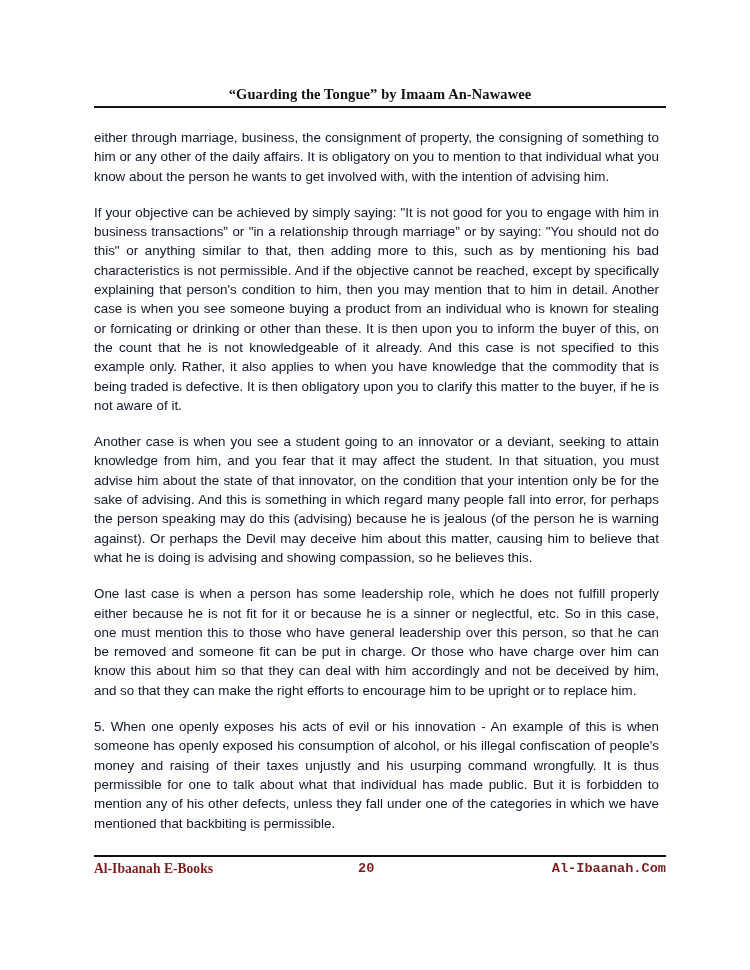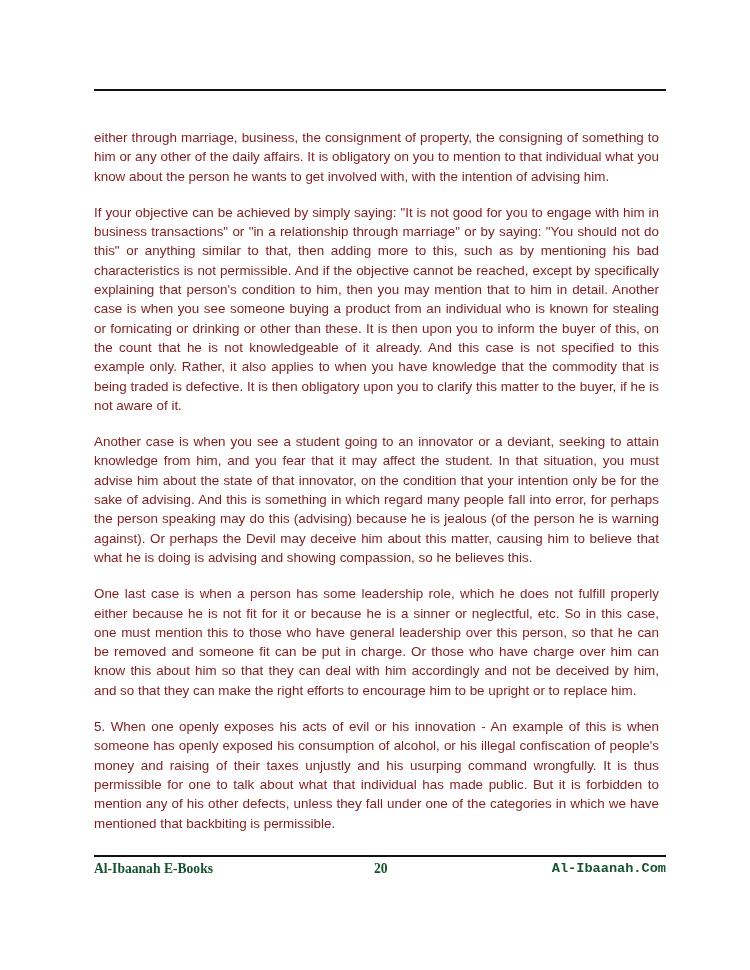--- a/index.html
+++ b/index.html
@@ -53,21 +53,21 @@
     left: 94px;
     top: 128px;
     width: 573px;
   }
   .para {
     font-size: 13.4px;
     line-height: 19.3px;
     text-align: justify;
     text-justify: inter-word;
     margin: 0 8px 17px 0;
-    color: #7f1d1d;
+    color: #0f172a;
     hyphens: none;
   }
   .para:last-child { margin-bottom: 0; }
   .para .lead-bold {
     font-weight: normal;
   }
 
   
   .footer {
     position: absolute;
@@ -79,45 +79,47 @@
     border-top: 2.4px solid #111111;
     width: 100%;
     margin-bottom: 4px;
   }
   .footer-row {
     position: relative;
     height: 20px;
     font-family: "Liberation Serif", serif;
     font-weight: bold;
     font-size: 13.6px;
-    color: #14532d;
+    color: #7f1d1d;
   }
   .footer-left {
     position: absolute;
     left: 0;
     top: 0;
   }
   .footer-center {
     position: absolute;
-    left: 280px;
+    left: 264px;
     top: 0;
+    font-family: Liberation Mono, monospace;
   }
   .footer-right {
     position: absolute;
     right: 0;
     top: 0;
     font-family: Liberation Mono, monospace;
   }
 </style>
 </head>
 <body>
 
 <div class="page">
 
   <div class="header">
+    <div class="header-title">“Guarding the Tongue” by Imaam An-Nawawee</div>
     <div class="header-rule"></div>
   </div>
 
   <div class="content">
 
     <p class="para">either through marriage, business, the consignment of property, the consigning of something to him or any other of the daily affairs. It is obligatory on you to mention to that individual what you know about the person he wants to get involved with, with the intention of advising him.</p>
 
     <p class="para">If your objective can be achieved by simply saying: "It is not good for you to engage with him in business transactions" or "in a relationship through marriage" or by saying: "You should not do this" or anything similar to that, then adding more to this, such as by mentioning his bad characteristics is not permissible. And if the objective cannot be reached, except by specifically explaining that person's condition to him, then you may mention that to him in detail. Another case is when you see someone buying a product from an individual who is known for stealing or fornicating or drinking or other than these. It is then upon you to inform the buyer of this, on the count that he is not knowledgeable of it already. And this case is not specified to this example only. Rather, it also applies to when you have knowledge that the commodity that is being traded is defective. It is then obligatory upon you to clarify this matter to the buyer, if he is not aware of it.</p>
 
     <p class="para">Another case is when you see a student going to an innovator or a deviant, seeking to attain knowledge from him, and you fear that it may affect the student. In that situation, you must advise him about the state of that innovator, on the condition that your intention only be for the sake of advising. And this is something in which regard many people fall into error, for perhaps the person speaking may do this (advising) because he is jealous (of the person he is warning against). Or perhaps the Devil may deceive him about this matter, causing him to believe that what he is doing is advising and showing compassion, so he believes this.</p>

